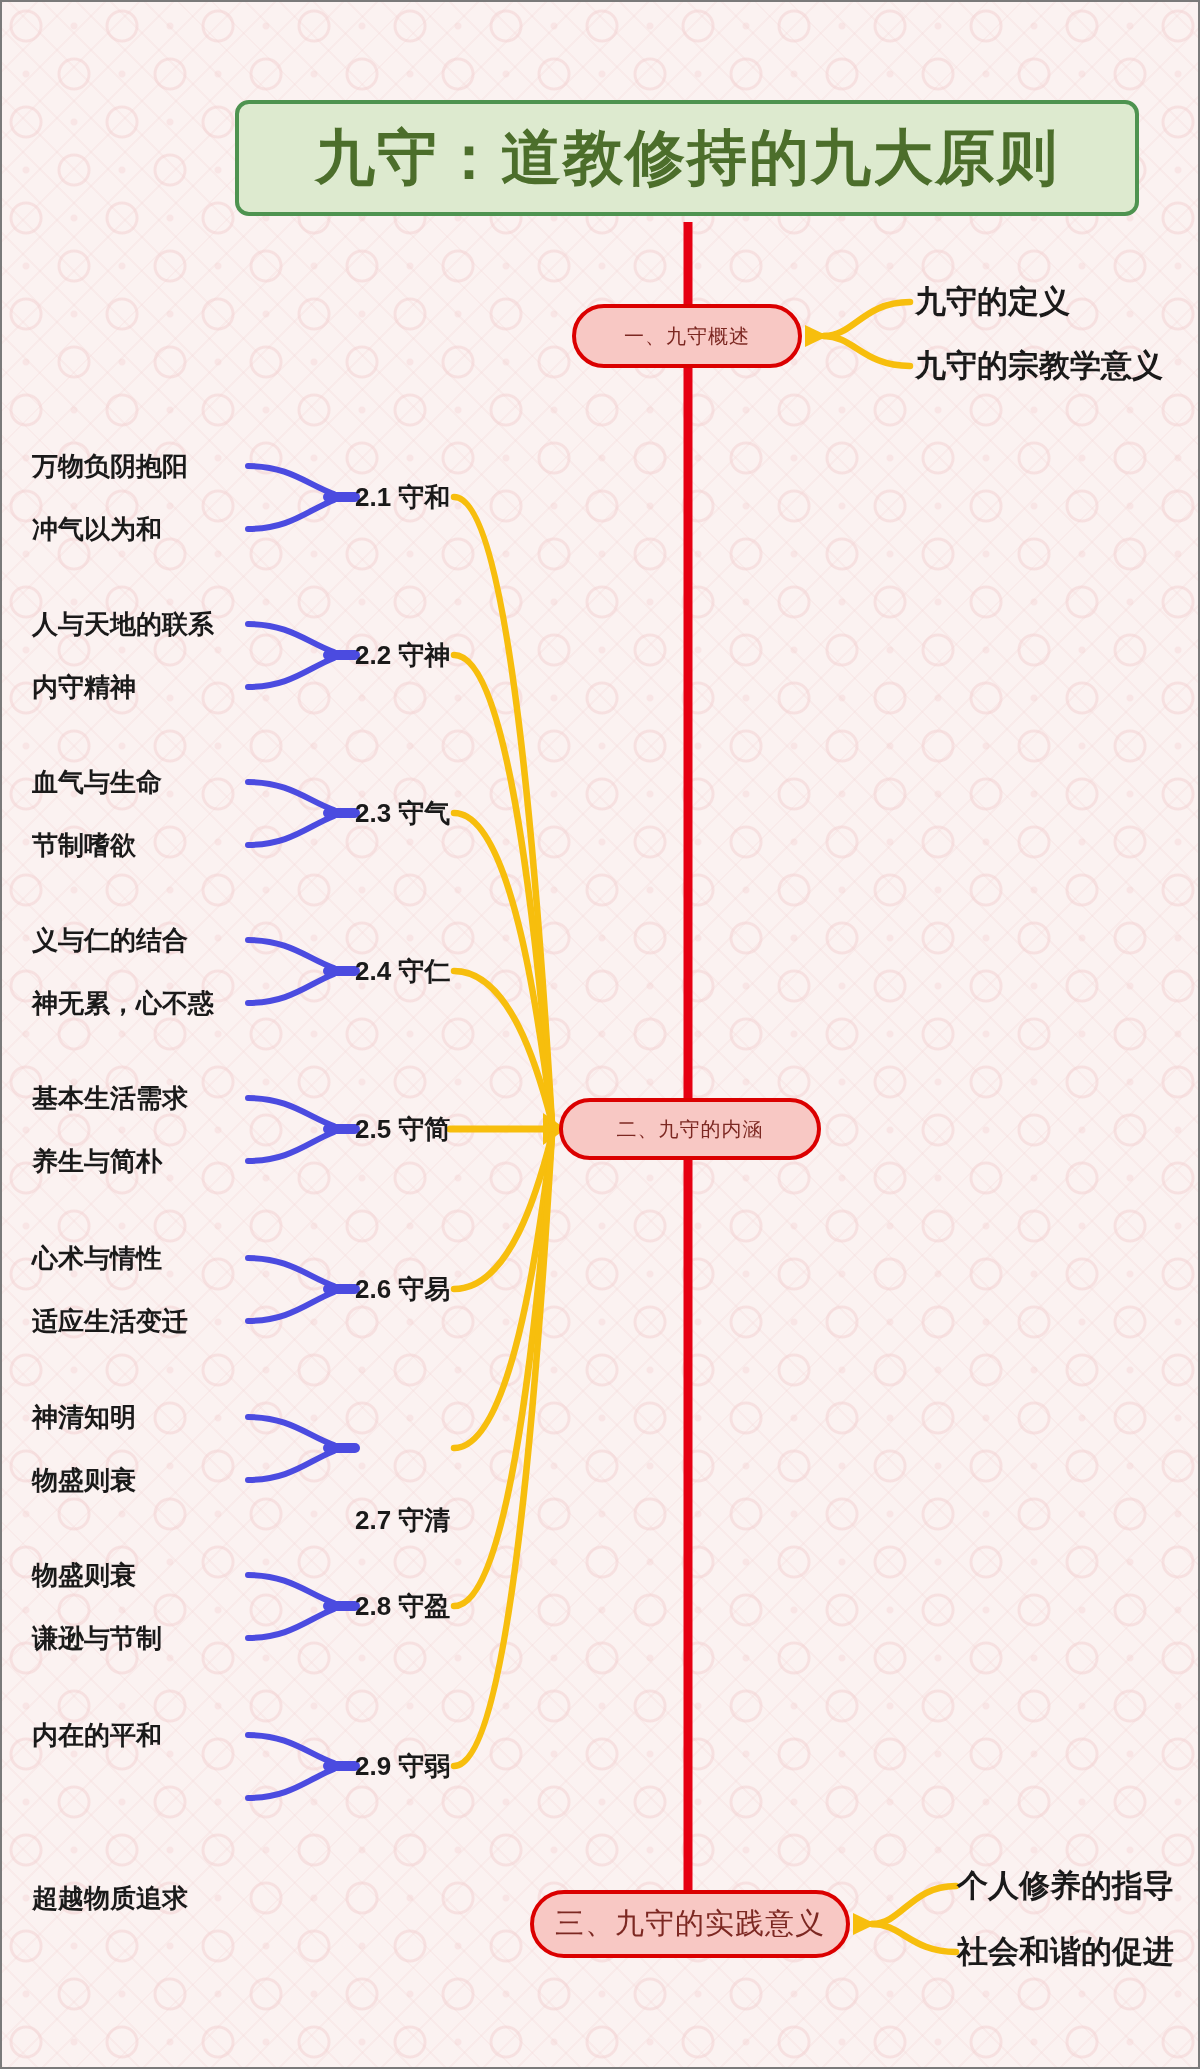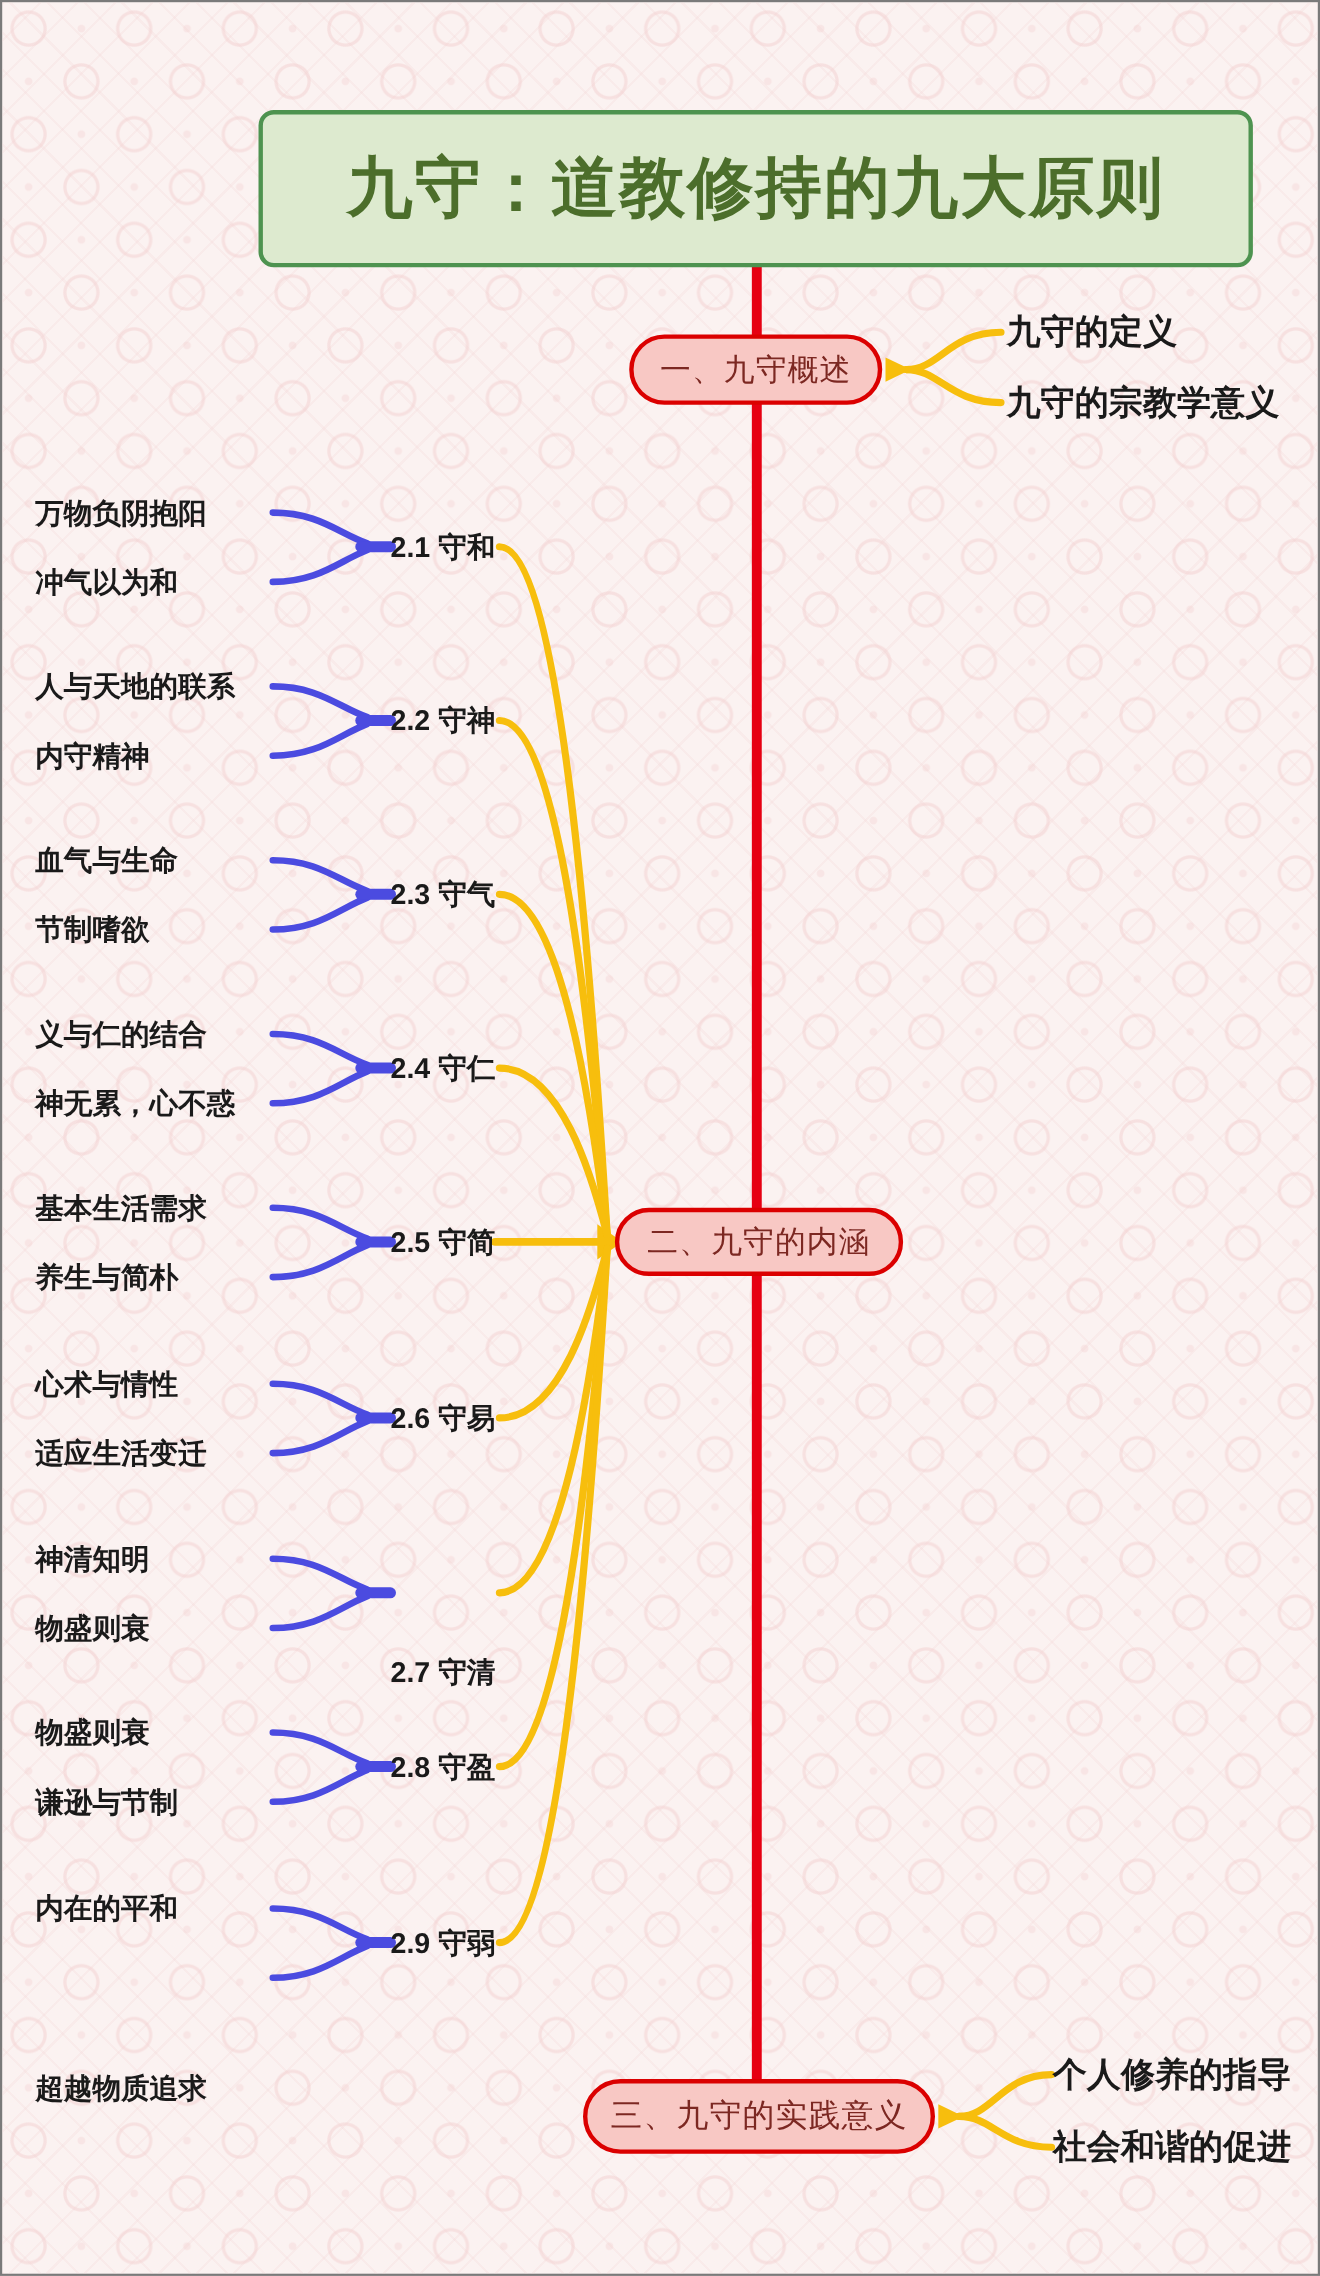--- a/index.html
+++ b/index.html
@@ -33,37 +33,37 @@
       radial-gradient(circle at 72px 72px, transparent 13px, rgba(243,210,210,.55) 14px, rgba(243,210,210,.55) 16px, transparent 17px),
       radial-gradient(circle at 72px 24px, rgba(243,210,210,.40) 0 3px, transparent 4px),
       radial-gradient(circle at 24px 72px, rgba(243,210,210,.40) 0 3px, transparent 4px),
       repeating-linear-gradient(45deg, rgba(243,214,214,.25) 0 2px, transparent 2px 24px),
       repeating-linear-gradient(-45deg, rgba(243,214,214,.25) 0 2px, transparent 2px 24px);
     background-size:96px 96px,96px 96px,96px 96px,96px 96px,auto,auto;
   }
   svg.links{position:absolute;left:0;top:0;z-index:1;}
   .layer{position:absolute;inset:0;z-index:2;}
   .title-box{
-    position:absolute;left:233px;top:98px;width:904px;height:143px;
+    position:absolute;left:233px;top:98px;width:904px;height:116px;
     background:var(--title_bg);
     border:4px solid var(--title_border);
     border-radius:14px;
     display:flex;align-items:center;justify-content:center;
   }
   .title-box .title-text{
     font-size:60px;font-weight:bold;letter-spacing:2px;
     color:var(--title_text);white-space:nowrap;
   }
   .node{
     position:absolute;
     background:var(--node_bg);
     border:4px solid var(--node_border);
     display:flex;align-items:center;justify-content:center;
     color:var(--node_text);
-    font-size:28px;letter-spacing:1px;white-space:nowrap;
+    font-size:20px;letter-spacing:1px;white-space:nowrap;
   }
   .node.overview{left:570px;top:302px;width:230px;height:64px;border-radius:32px;}
   .node.connotation{left:557px;top:1096px;width:262px;height:62px;border-radius:31px;}
   .node.practice{left:528px;top:1888px;width:320px;height:68px;border-radius:34px;font-size:29px;}
   .leaf{
     position:absolute;height:40px;line-height:40px;
     font-weight:bold;color:var(--leaf);white-space:nowrap;
   }
   .leaf.right-side{left:913px;font-size:31px;}
   .leaf.left-side{left:30px;width:207px;text-align:left;font-size:26px;}

